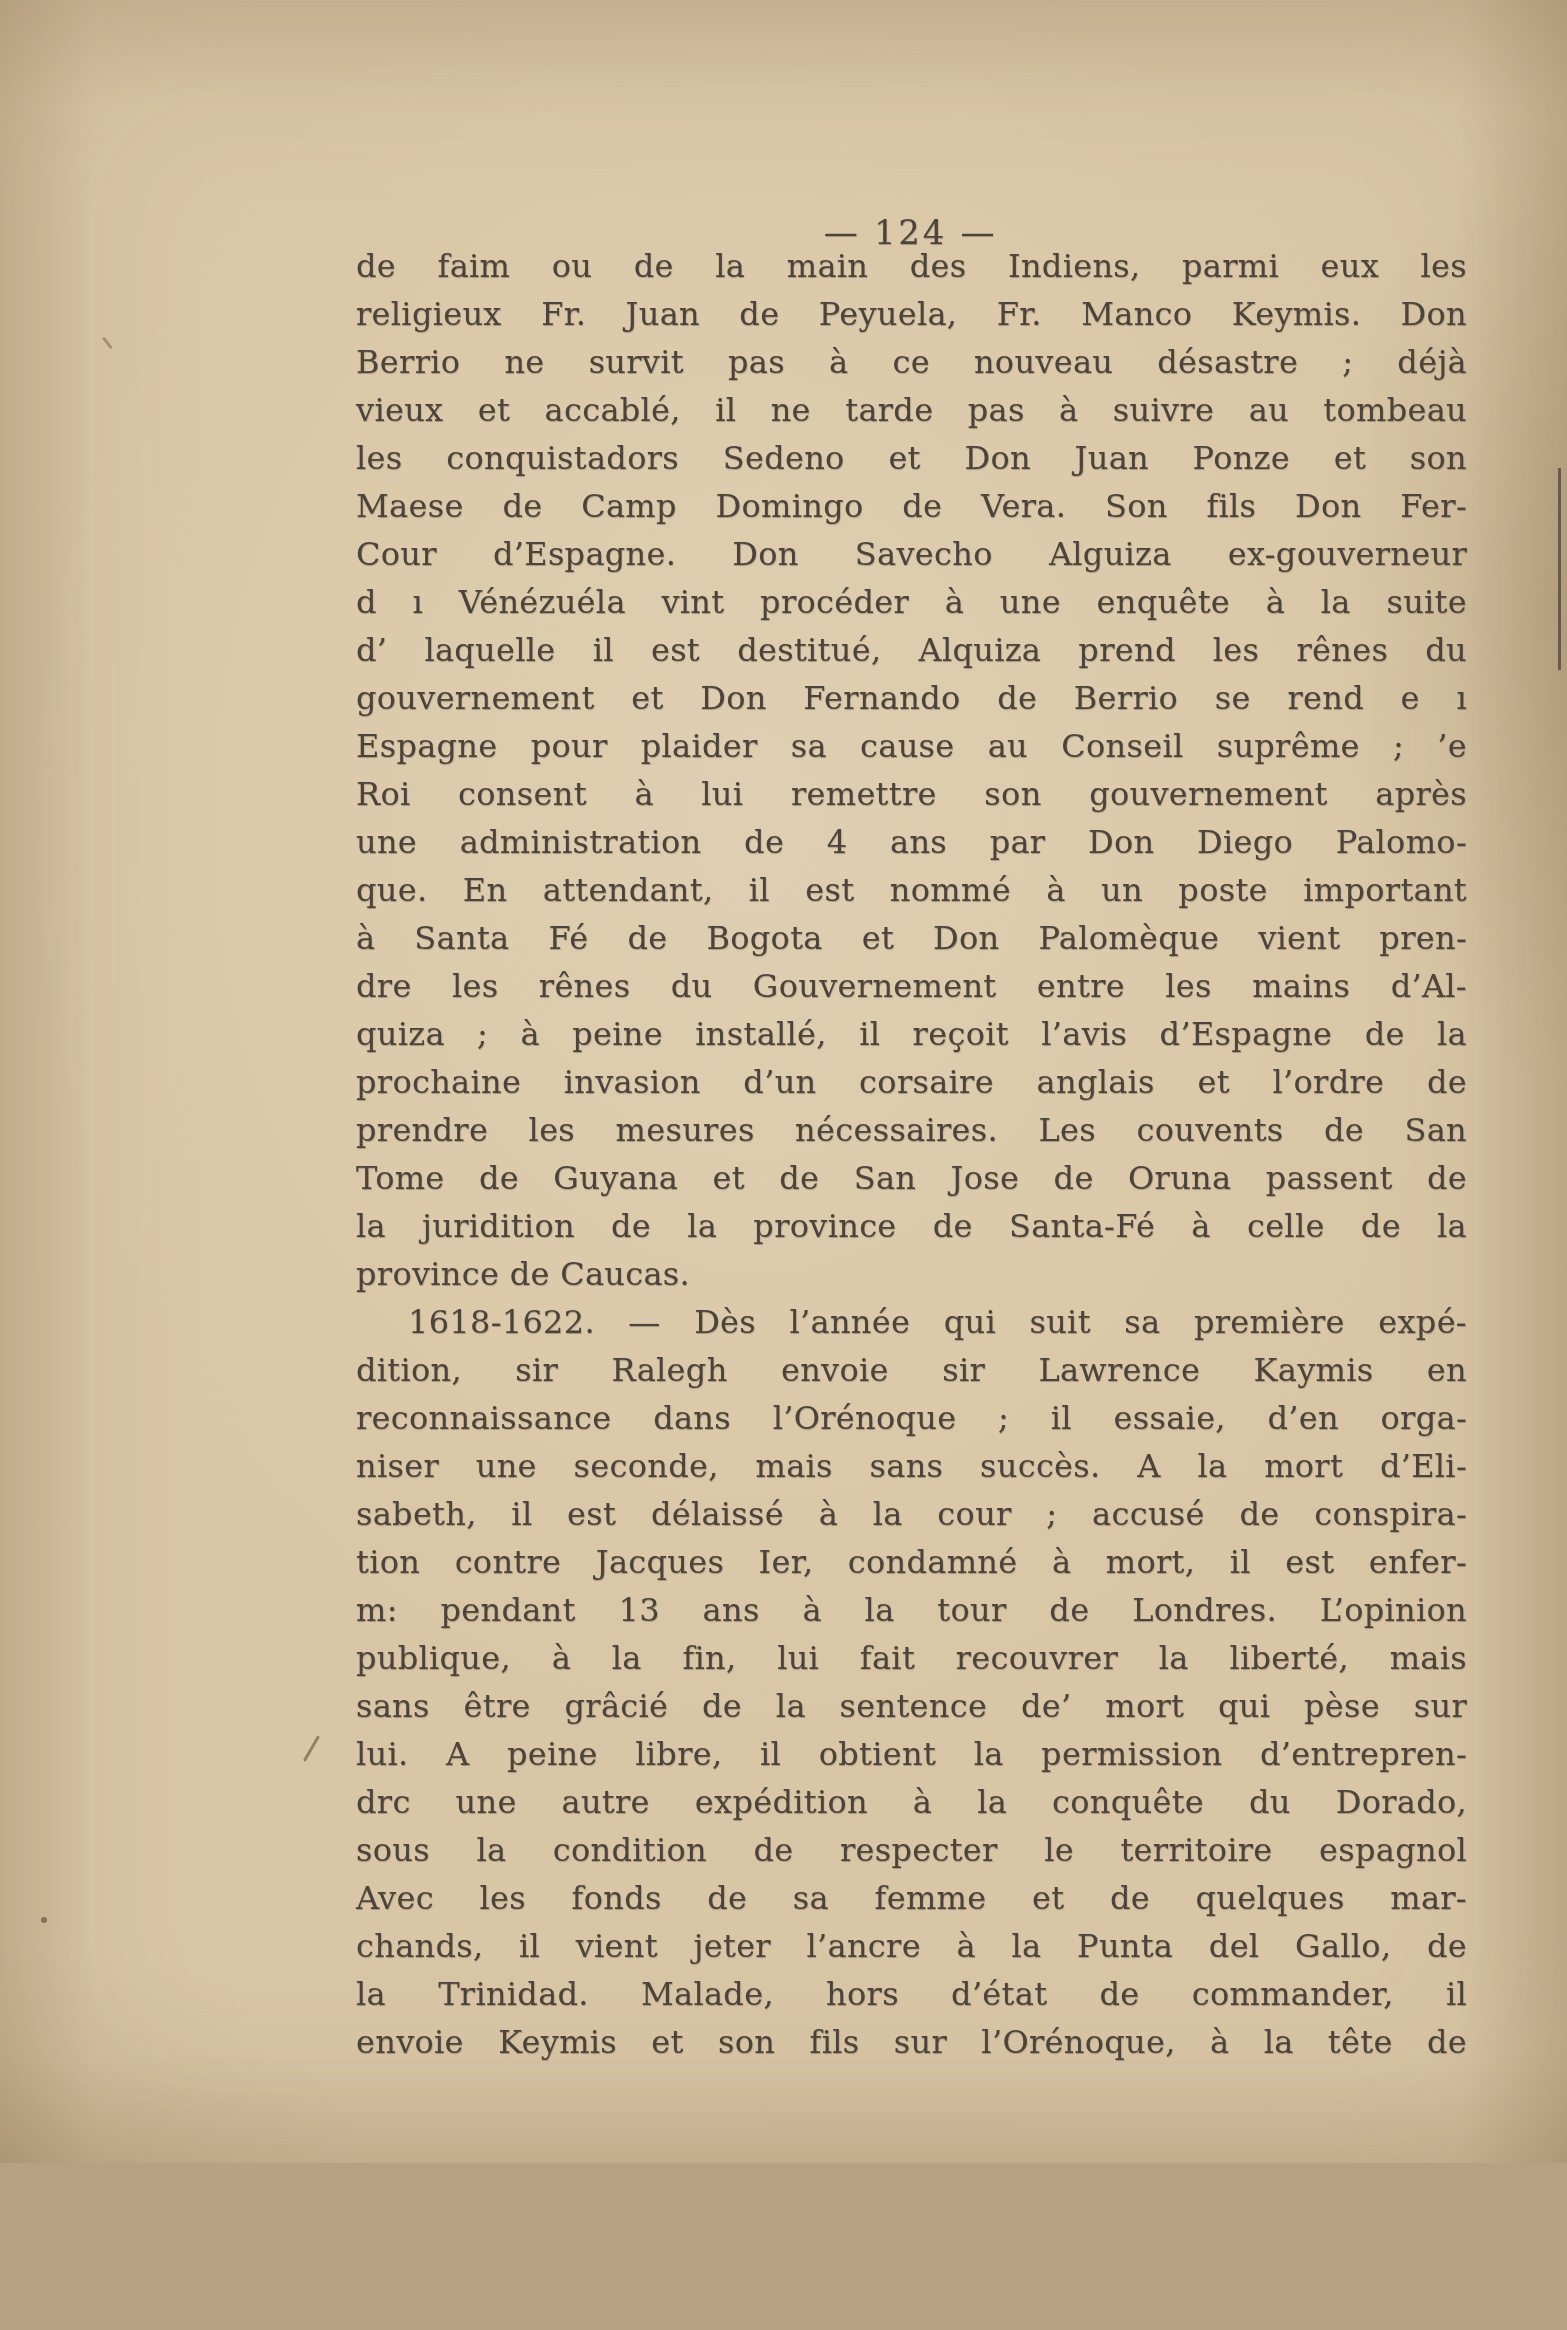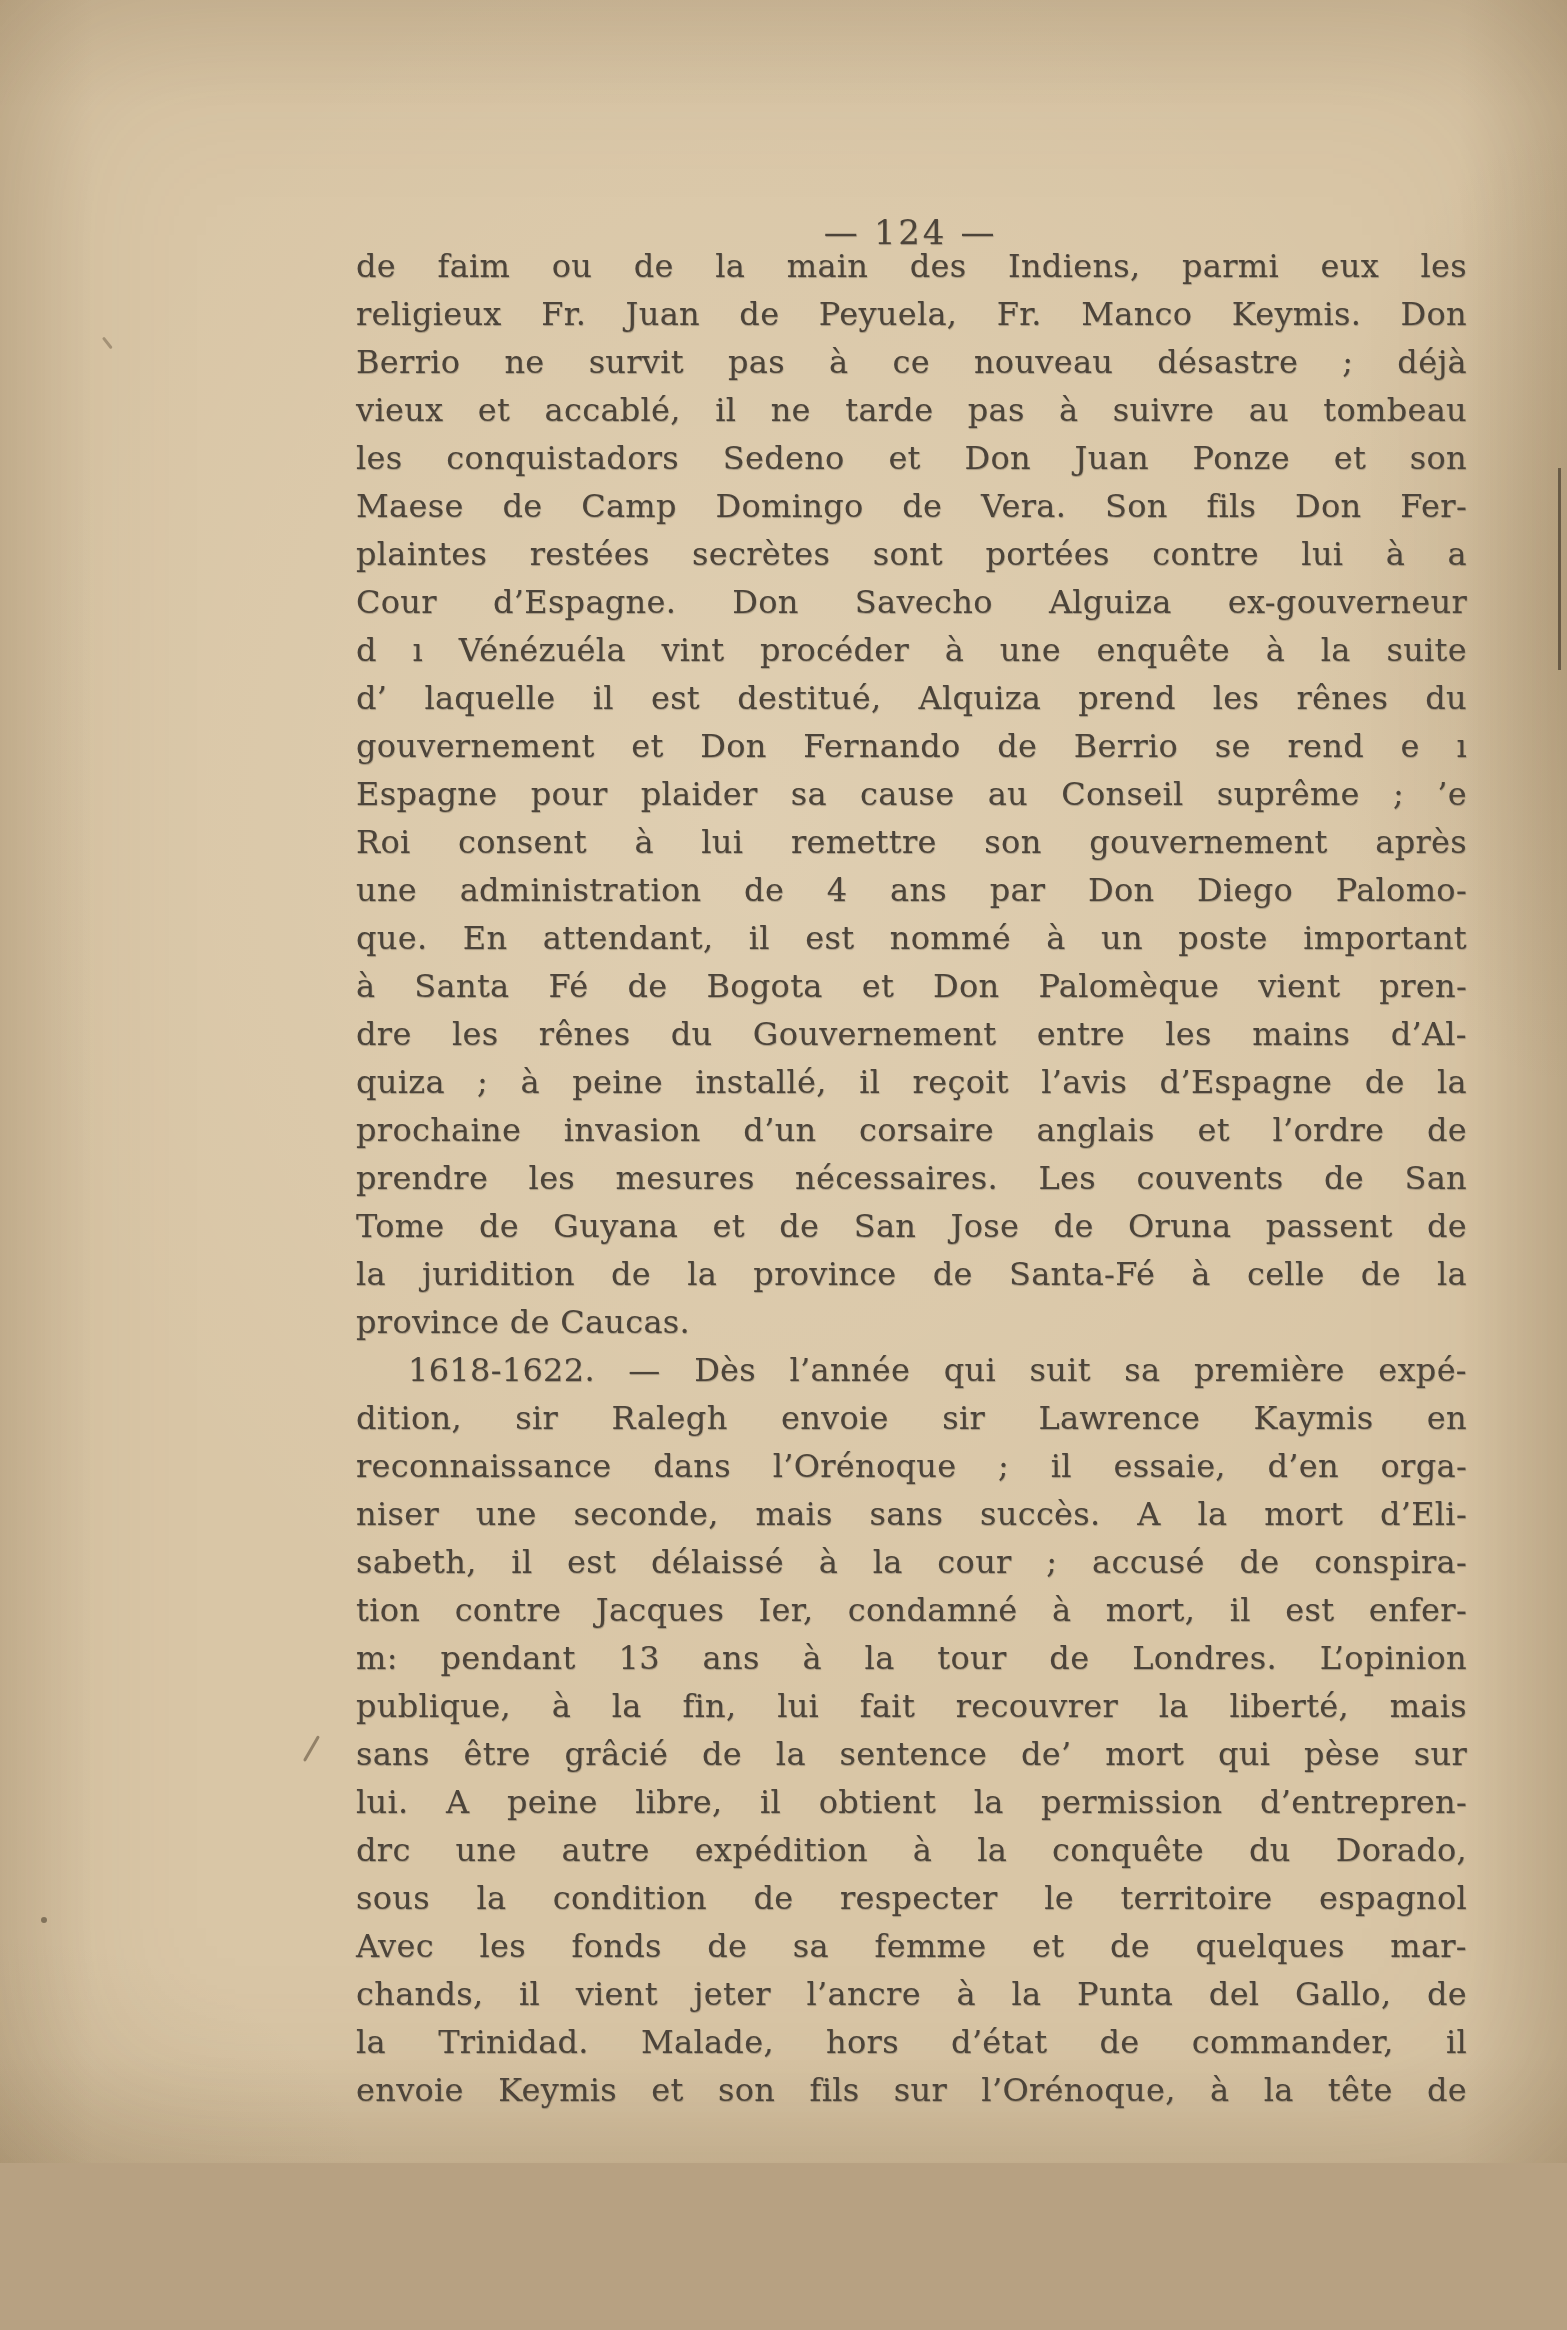--- a/index.html
+++ b/index.html
@@ -74,21 +74,20 @@
 <div class="page" style="--paper: #d9c6a6; --ink: #4c443a;">
   <div class="page-number">— 124 —</div>
 
   <div class="text-block" id="text-block">
       <div class="line">de faim ou de la main des Indiens, parmi eux les</div>
       <div class="line">religieux Fr. Juan de Peyuela, Fr. Manco Keymis. Don</div>
       <div class="line">Berrio ne survit pas à ce nouveau désastre ; déjà</div>
       <div class="line">vieux et accablé, il ne tarde pas à suivre au tombeau</div>
       <div class="line">les conquistadors Sedeno et Don Juan Ponze et son</div>
       <div class="line">Maese de Camp Domingo de Vera. Son fils Don Fer-</div>
-      <div class="line">plaintes restées secrètes sont portées contre lui à a</div>
       <div class="line">Cour d’Espagne. Don Savecho Alguiza ex-gouverneur</div>
       <div class="line">d ı Vénézuéla vint procéder à une enquête à la suite</div>
       <div class="line">d’ laquelle il est destitué, Alquiza prend les rênes du</div>
       <div class="line">gouvernement et Don Fernando de Berrio se rend e ı</div>
       <div class="line">Espagne pour plaider sa cause au Conseil suprême ; ’e</div>
       <div class="line">Roi consent à lui remettre son gouvernement après</div>
       <div class="line">une administration de 4 ans par Don Diego Palomo-</div>
       <div class="line">que. En attendant, il est nommé à un poste important</div>
       <div class="line">à Santa Fé de Bogota et Don Palomèque vient pren-</div>
       <div class="line">dre les rênes du Gouvernement entre les mains d’Al-</div>

